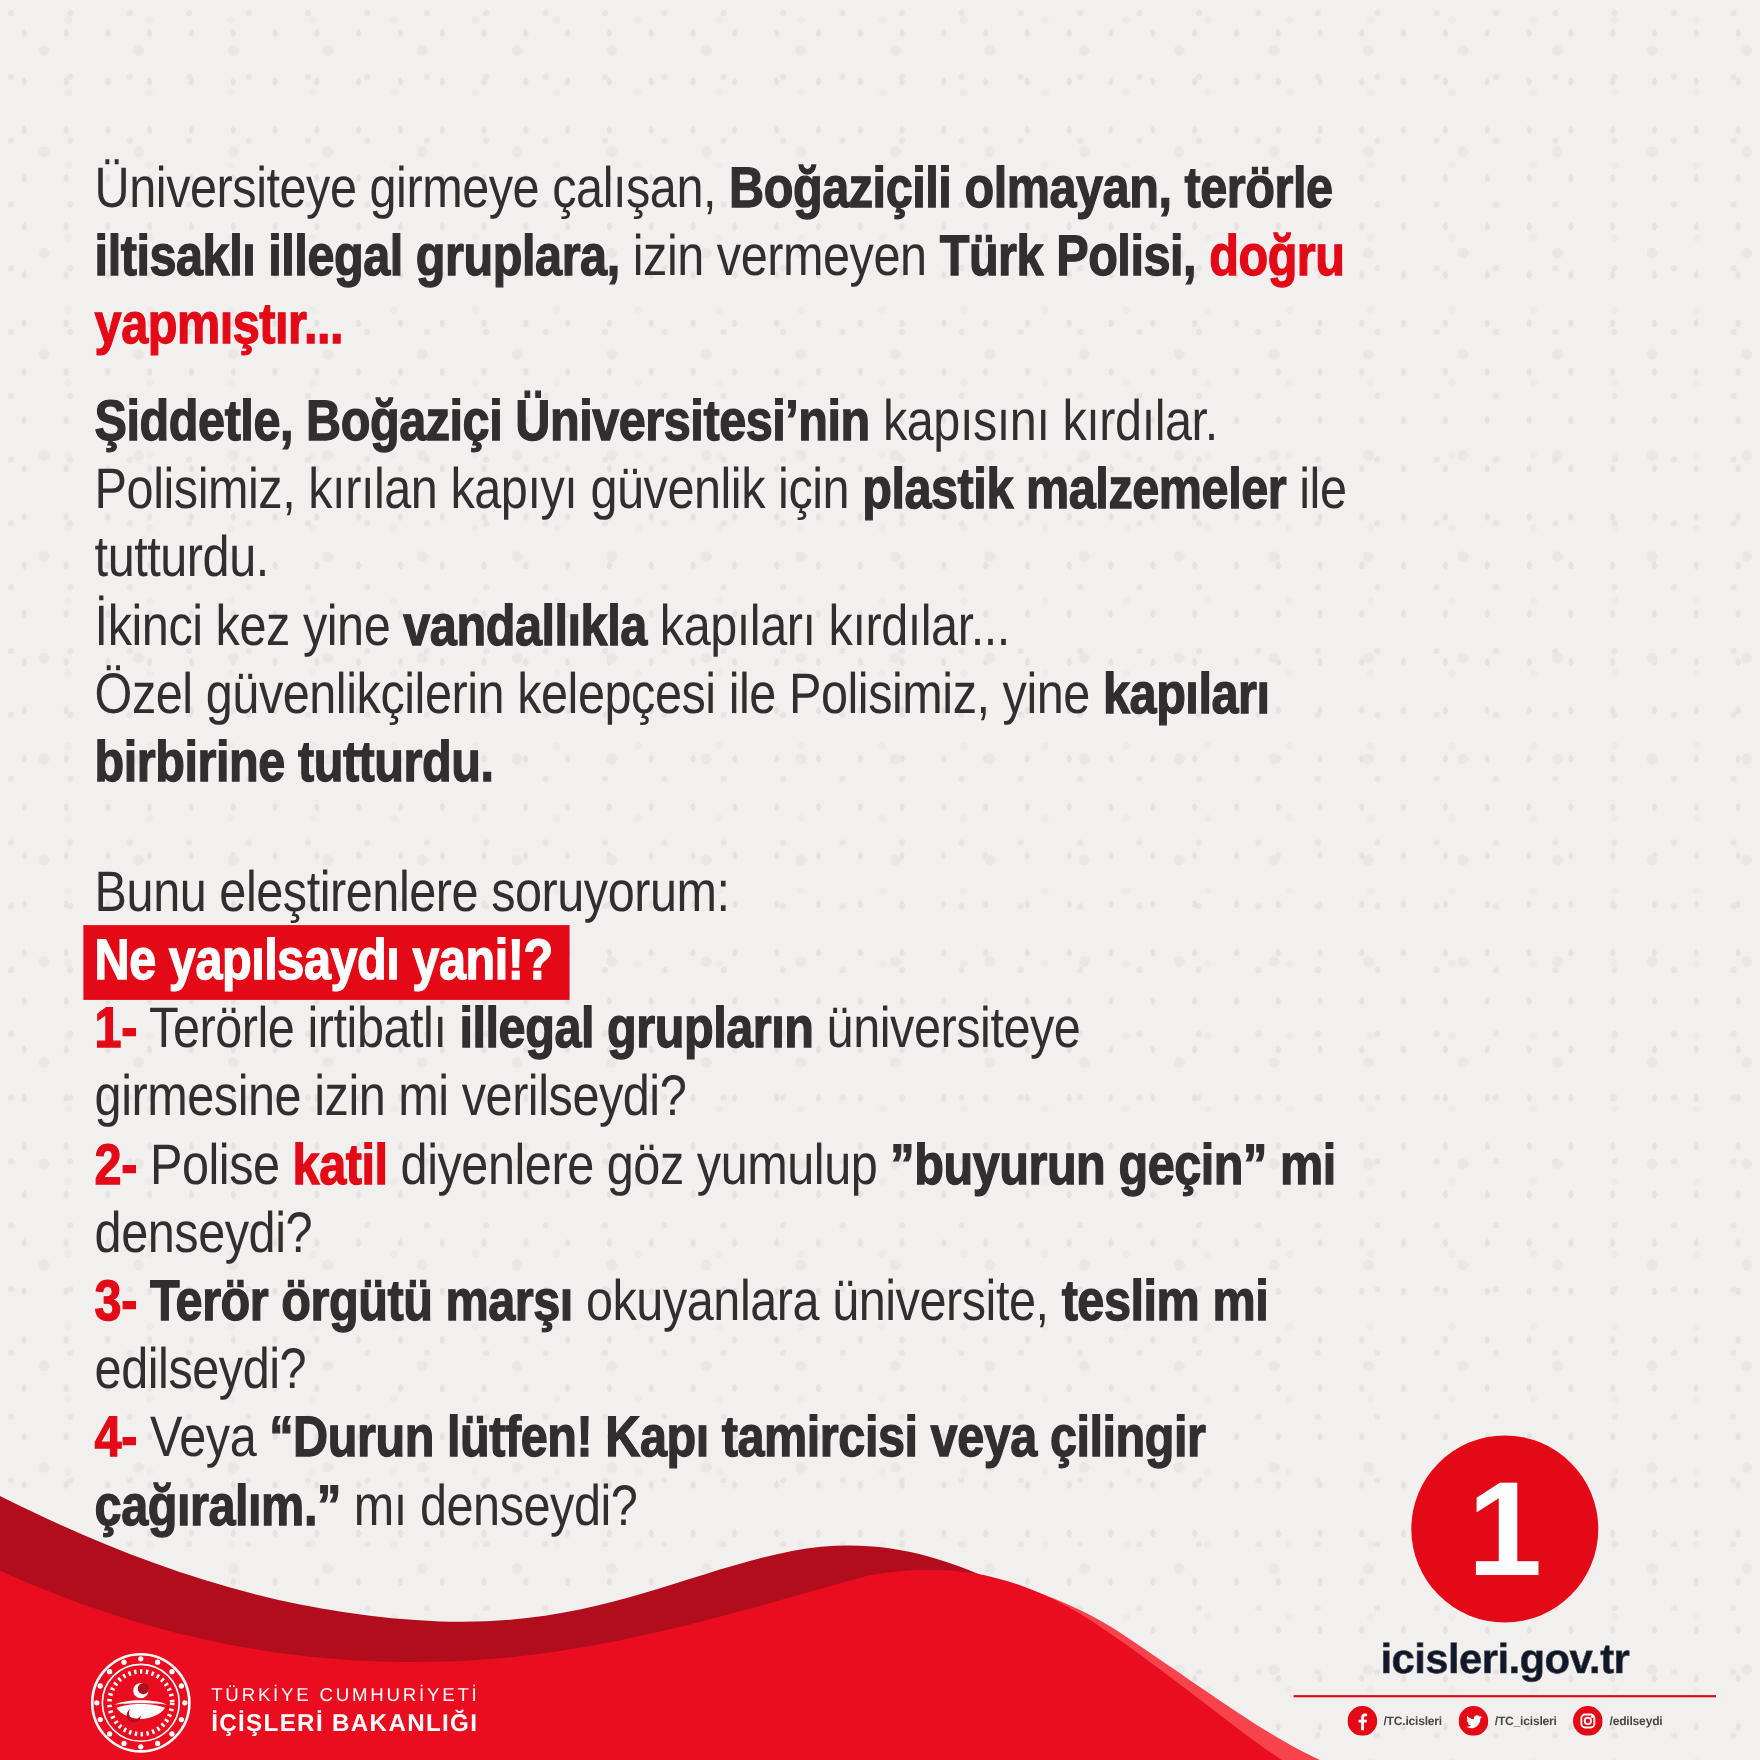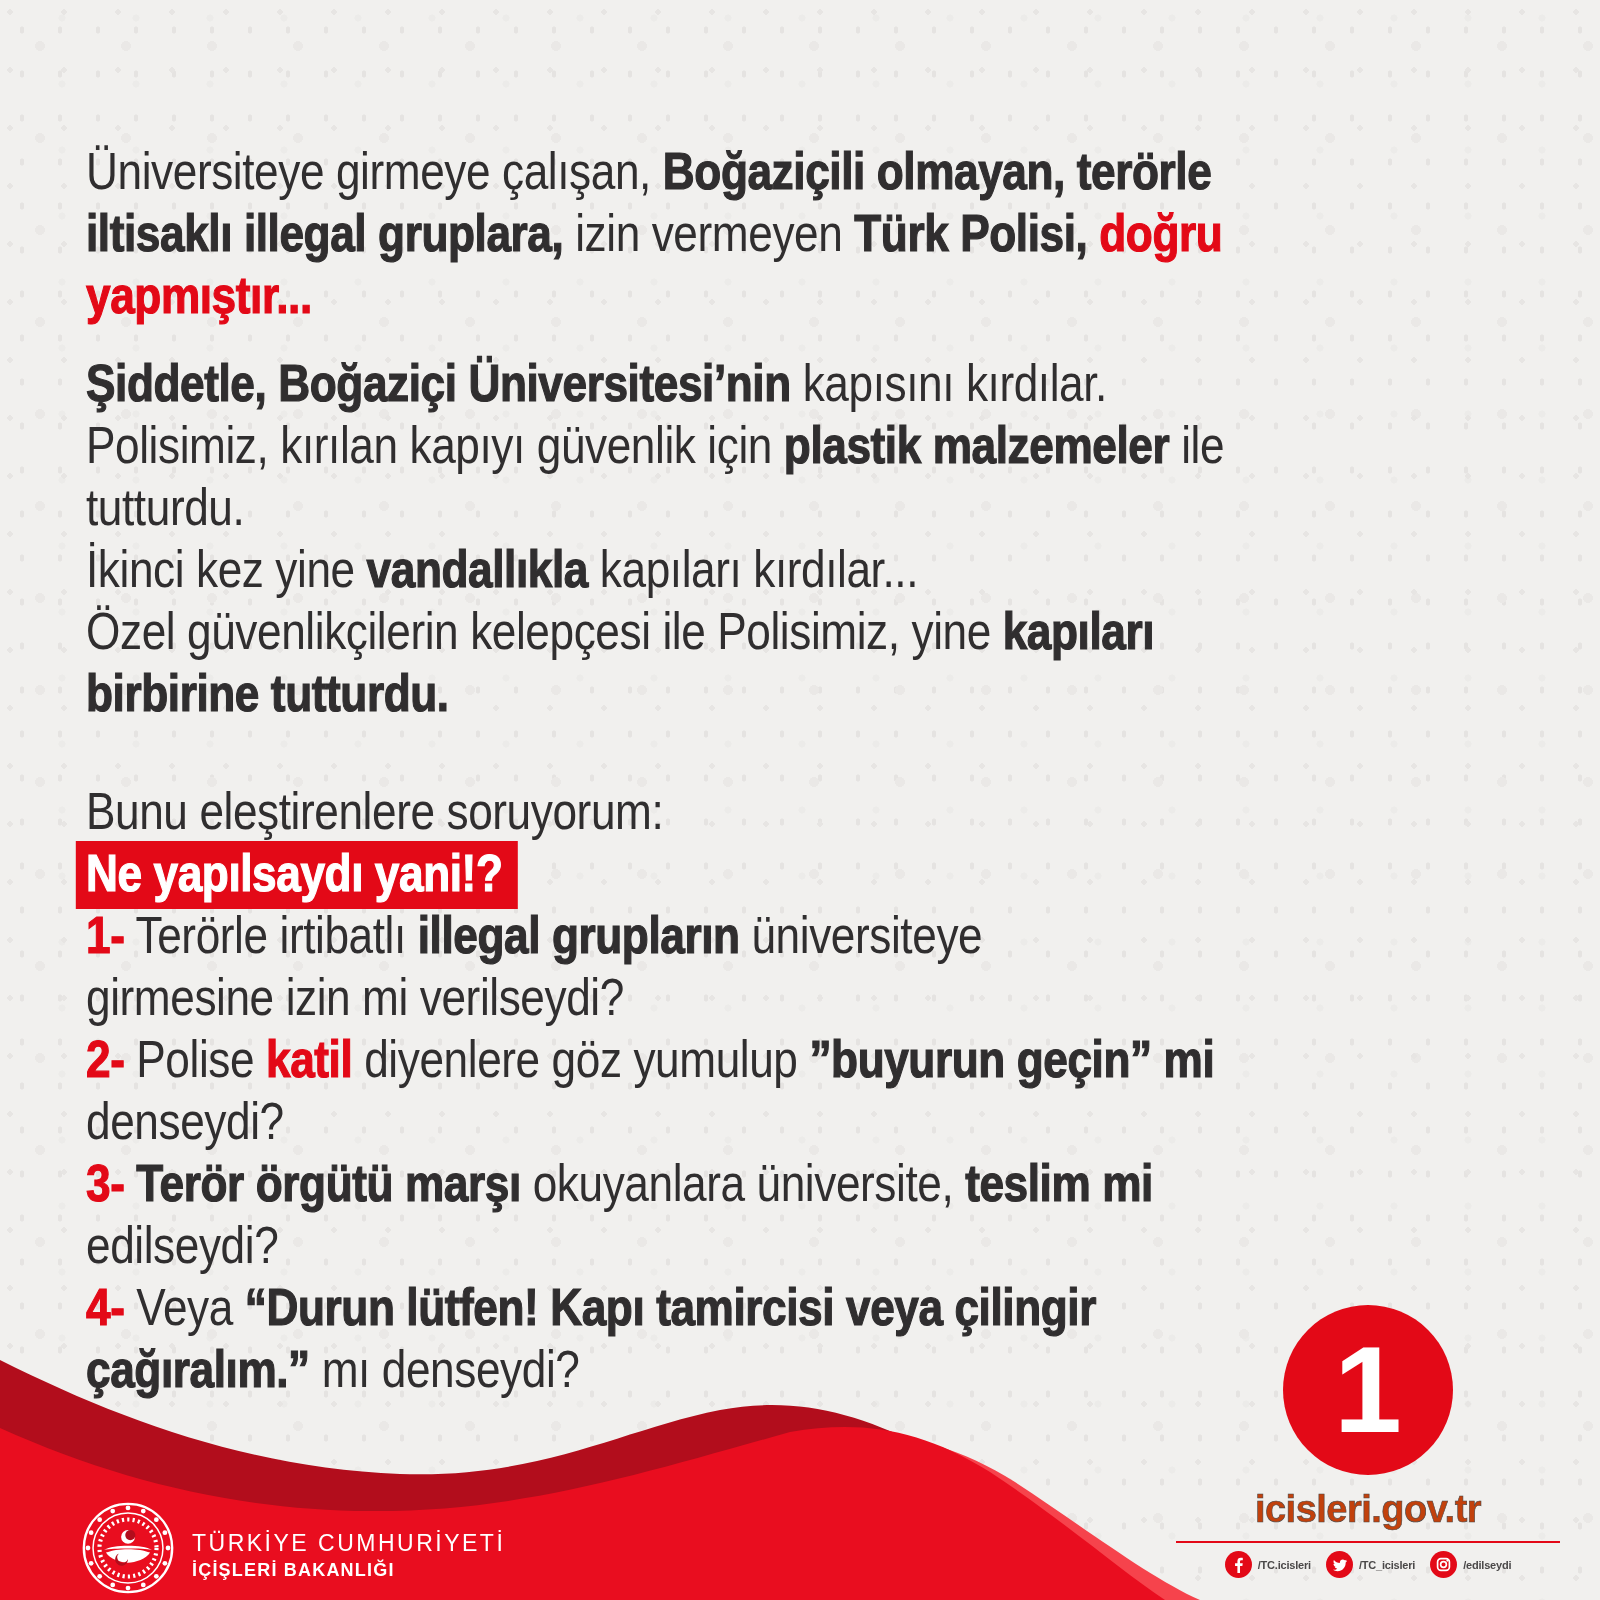--- a/index.html
+++ b/index.html
@@ -30,32 +30,32 @@
     background:#e30917;color:#ffffff;font-weight:700;
     -webkit-text-stroke:1.2px #ffffff;
     padding:3px 18px 7px 12px;margin-left:-12px;
   }
   
   .wave{position:absolute;left:0;top:1260px;width:1600px;height:340px;}
   
   .logo{position:absolute;left:82px;top:1502px;display:flex;align-items:center;}
   .emblem{width:92px;height:92px;flex:0 0 auto;}
   .logo-text{margin-left:18px;color:#ffffff;}
-  .logo-line1{font-size:23px;letter-spacing:2.5px;font-weight:400;margin-top:14px;}
-  .logo-line2{font-size:18px;letter-spacing:1.2px;font-weight:700;margin-top:3px;}
+  .logo-line1{font-size:17px;letter-spacing:2.5px;font-weight:400;margin-top:14px;}
+  .logo-line2{font-size:22px;letter-spacing:1.2px;font-weight:700;margin-top:3px;}
   
   .page-badge{
     position:absolute;left:1283px;top:1305px;width:170px;height:170px;
     background:#e30917;border-radius:50%;
     display:flex;align-items:center;justify-content:center;
     color:#ffffff;font-size:122px;font-weight:700;
   }
   .website{
     position:absolute;left:1168px;top:1488px;width:400px;
-    text-align:center;font-size:38px;font-weight:700;color:#c2410c;
+    text-align:center;font-size:38px;font-weight:700;color:#0f172a;
     letter-spacing:-0.5px;-webkit-text-stroke:0.6px #4a4848;
   }
   .underline{position:absolute;left:1176px;top:1541px;width:384px;height:2px;background:#e30917;}
   .social{
     position:absolute;left:1158px;top:1551px;width:420px;
     display:flex;justify-content:center;align-items:center;gap:15px;
   }
   .social-item{display:flex;align-items:center;gap:6px;}
   .social-item svg{width:27px;height:27px;display:block;}
   .handle{font-size:11px;color:#4a4848;font-weight:700;letter-spacing:-0.2px;}

